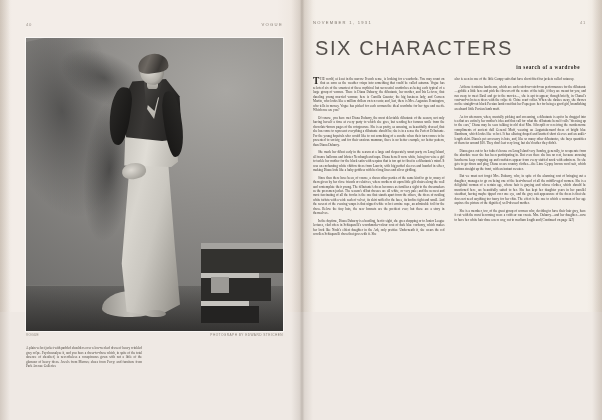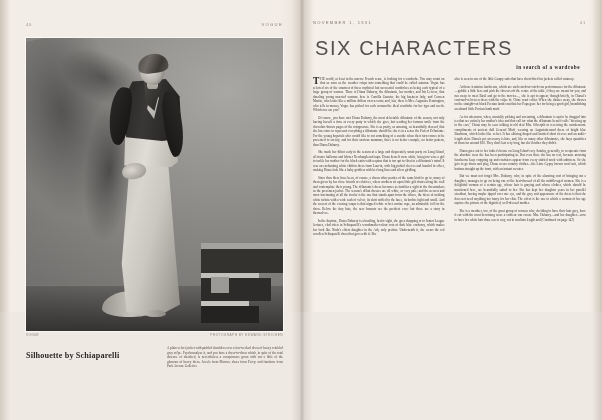--- a/index.html
+++ b/index.html
@@ -338,21 +338,20 @@
         <div class="fig-hair"></div>
       </div>
     </div>
 
     <div class="plate-credit">
       <span class="lead">VOGUE</span>
       <span>PHOTOGRAPH BY EDWARD STEICHEN</span>
     </div>
 
     <div class="cap-wrap">
-      <div class="cap-head">Silhouette by Schiaparelli</div>
       <div class="cap-body">A plain velvet jacket with padded shoulders over a low-necked dress of heavy crinkled grey crêpe. Psychoanalyse it, and you have a dress-to-dress which, in spite of the total absence of sheathed, is nevertheless a conspicuous gown with not a little of the glamour of heavy dress. Jewels from Marcus; shoes from Perry; and furniture from Park Avenue Galleries</div>
     </div>
   </div>
 
   <div class="page page-right">
 
     <div class="runhead">
       <span class="mast">NOVEMBER 1, 1931</span>
       <span class="folio">41</span>
     </div>

